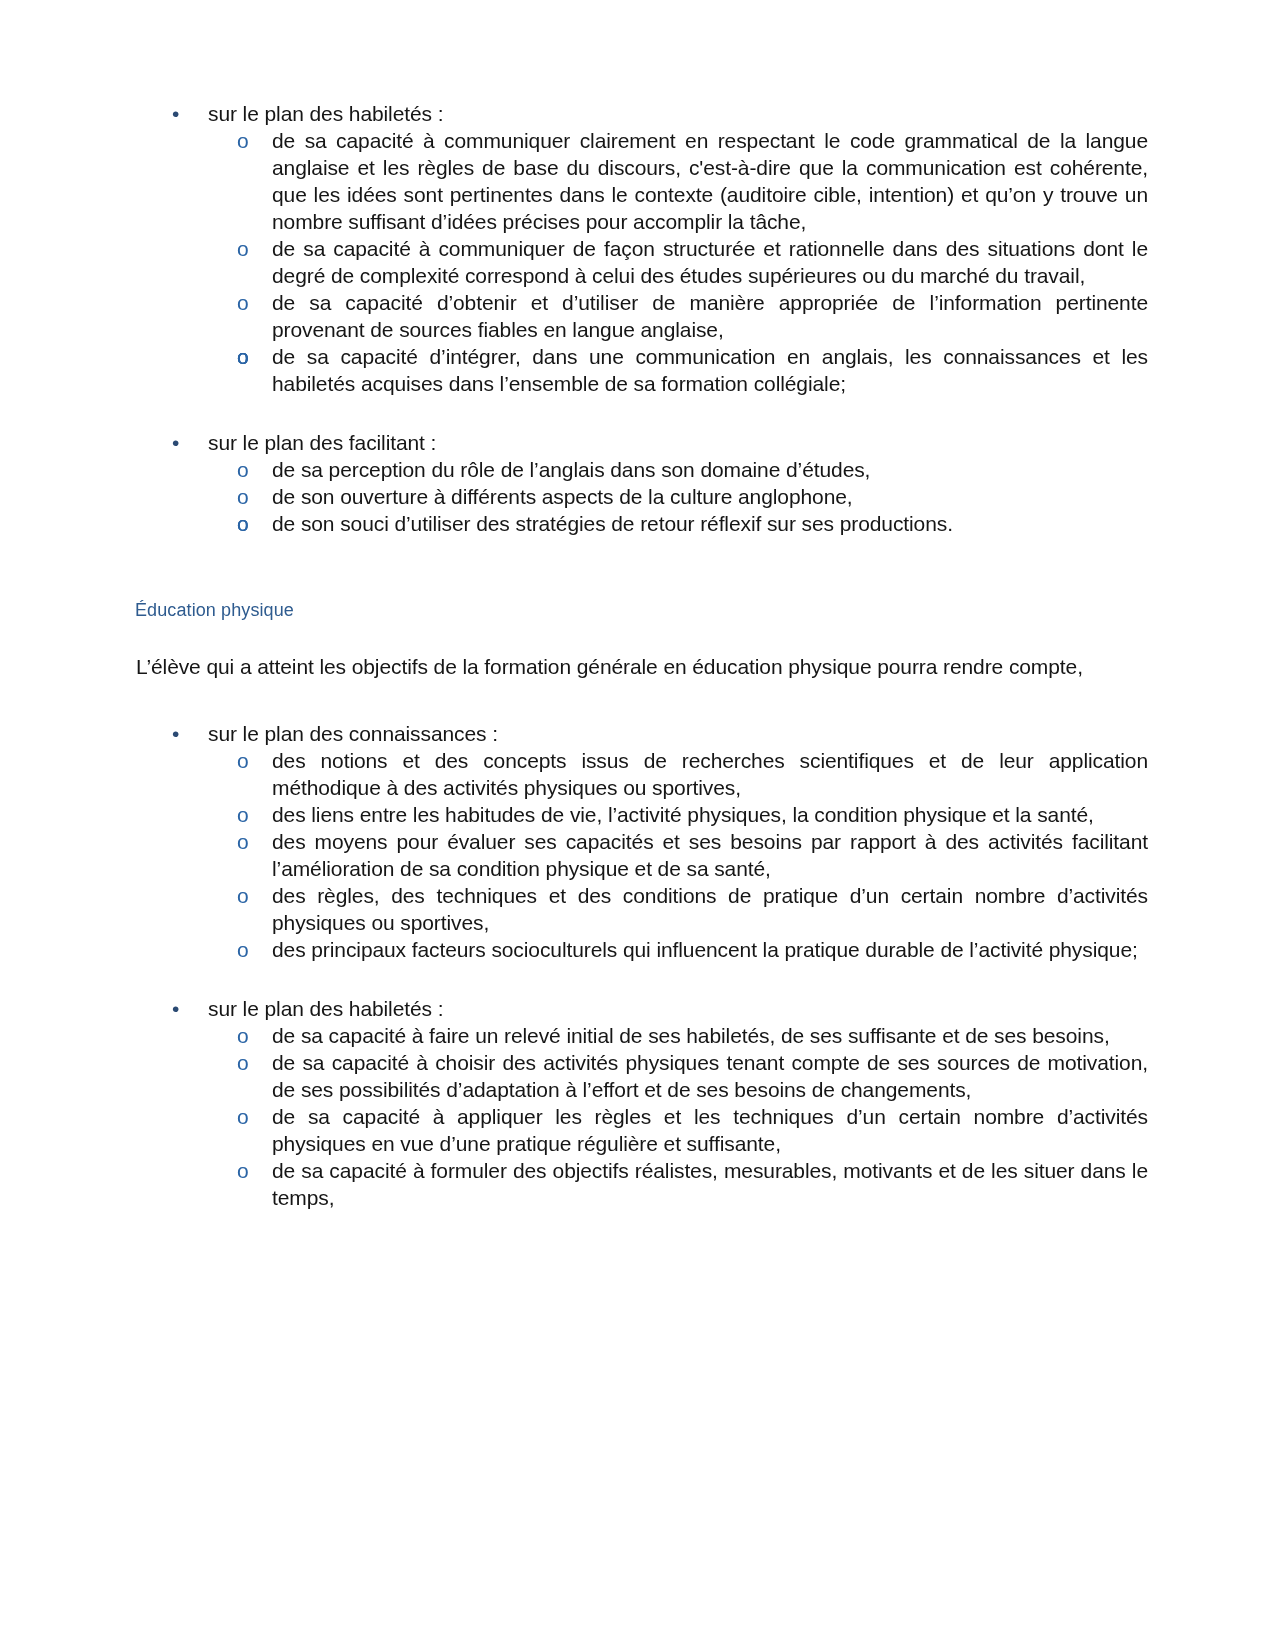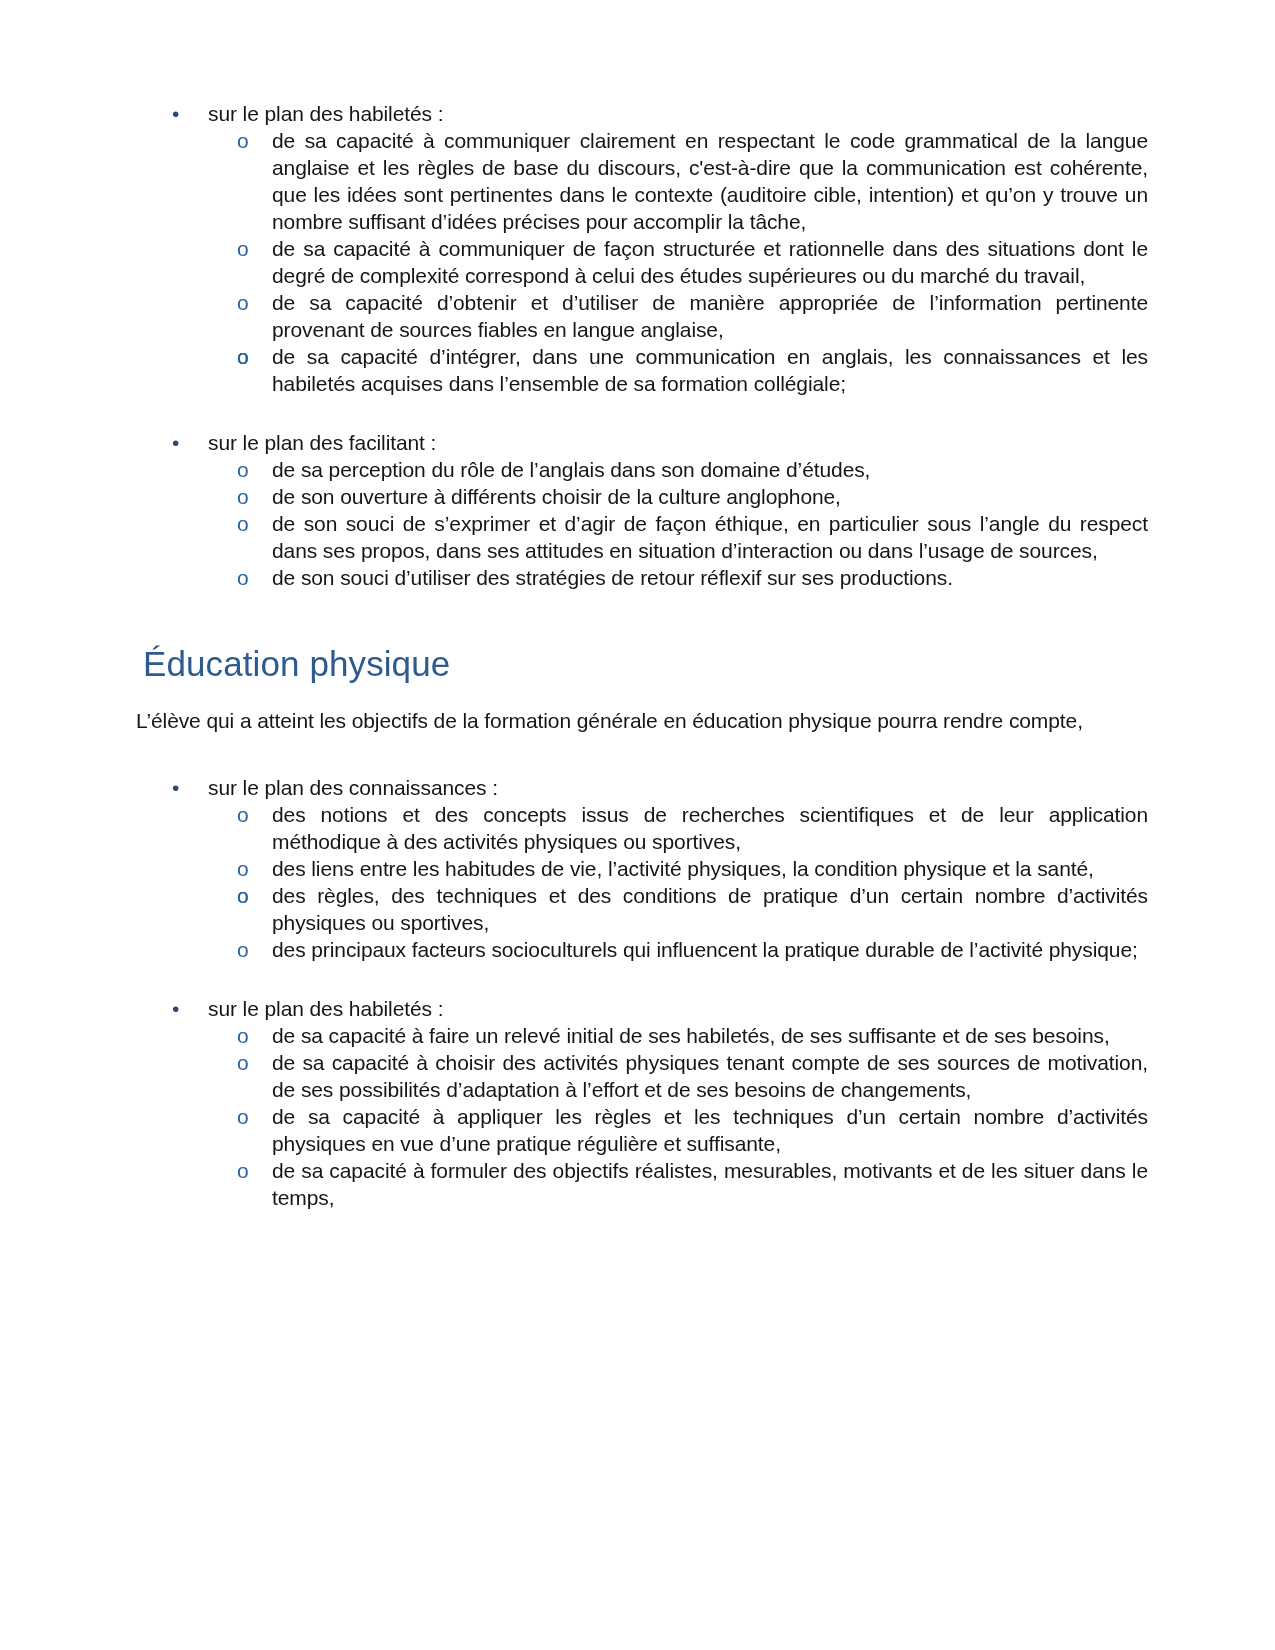--- a/index.html
+++ b/index.html
@@ -39,25 +39,25 @@
   }
   .l2{
     position:relative;
     padding-left:145px;
   }
   .l2 .m2{
     position:absolute;left:110px;top:0;
     color:var(--c-b2);
   }
   .heading{
-    font-size:35px;
+    font-size:18px;
     font-weight:400;
     color:var(--c-heading);
     line-height:34px;
-    margin:56px 0 26px 16px;
+    margin:56px 0 26px 8px;
     text-align:left;
     letter-spacing:0.1px;
   }
   .intro{
     margin:0 0 40px 9px;
   }
 </style>
 </head>
 <body>
 
@@ -96,25 +96,24 @@
     <div class="l1">
       <span class="m1">•</span>
       <span>sur le plan des facilitant :</span>
     </div>
     <div class="l2">
       <span class="m2">o</span>
       <span>de sa perception du rôle de l’anglais dans son domaine d’études,</span>
     </div>
     <div class="l2">
       <span class="m2">o</span>
-      <span>de son ouverture à différents choisir de la culture anglophone,</span>
+      <span>de son ouverture à différents aspects de la culture anglophone,</span>
     </div>
     <div class="l2">
       <span class="m2">o</span>
-      <span>de son souci de s’exprimer et d’agir de façon éthique, en particulier sous l’angle du respect dans ses propos, dans ses attitudes en situation d’interaction ou dans l’usage de sources,</span>
     </div>
     <div class="l2">
       <span class="m2">o</span>
       <span>de son souci d’utiliser des stratégies de retour réflexif sur ses productions.</span>
     </div>
   </section>
 
   <h1 class="heading">Éducation physique</h1>
 
   <p class="intro">L’élève qui a atteint les objectifs de la formation générale en éducation physique pourra rendre compte,</p>
@@ -127,20 +126,21 @@
     <div class="l2">
       <span class="m2">o</span>
       <span>des notions et des concepts issus de recherches scientifiques et de leur application méthodique à des activités physiques ou sportives,</span>
     </div>
     <div class="l2">
       <span class="m2">o</span>
       <span>des liens entre les habitudes de vie, l’activité physiques, la condition physique et la santé,</span>
     </div>
     <div class="l2">
       <span class="m2">o</span>
+      <span>des moyens pour évaluer ses capacités et ses besoins par rapport à des activités facilitant l’amélioration de sa condition physique et de sa santé,</span>
     </div>
     <div class="l2">
       <span class="m2">o</span>
       <span>des règles, des techniques et des conditions de pratique d’un certain nombre d’activités physiques ou sportives,</span>
     </div>
     <div class="l2">
       <span class="m2">o</span>
       <span>des principaux facteurs socioculturels qui influencent la pratique durable de l’activité physique;</span>
     </div>
   </section>

